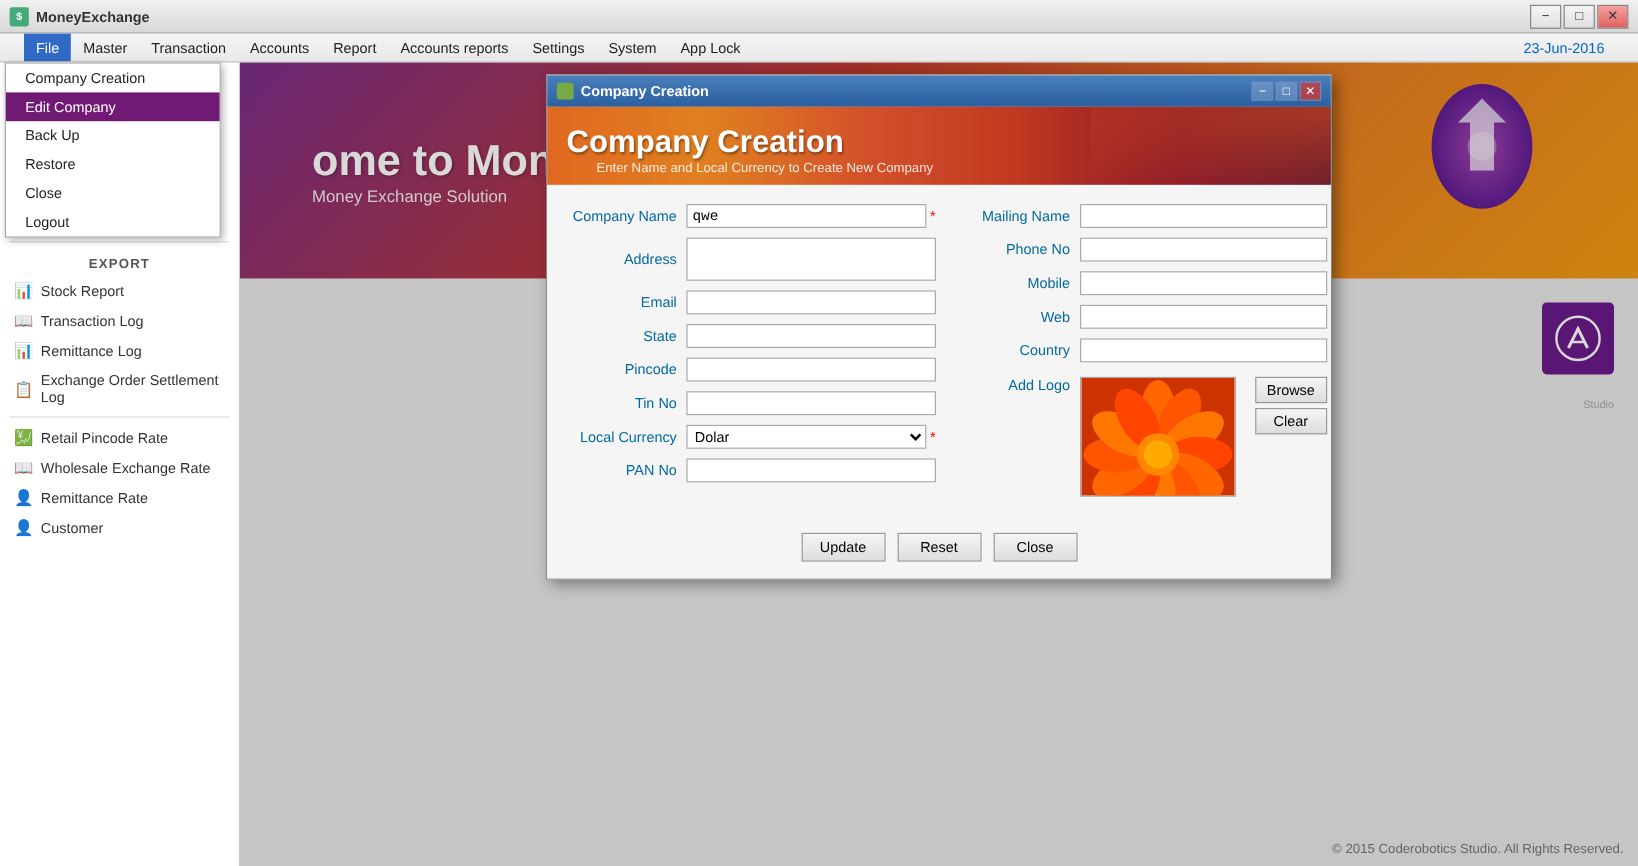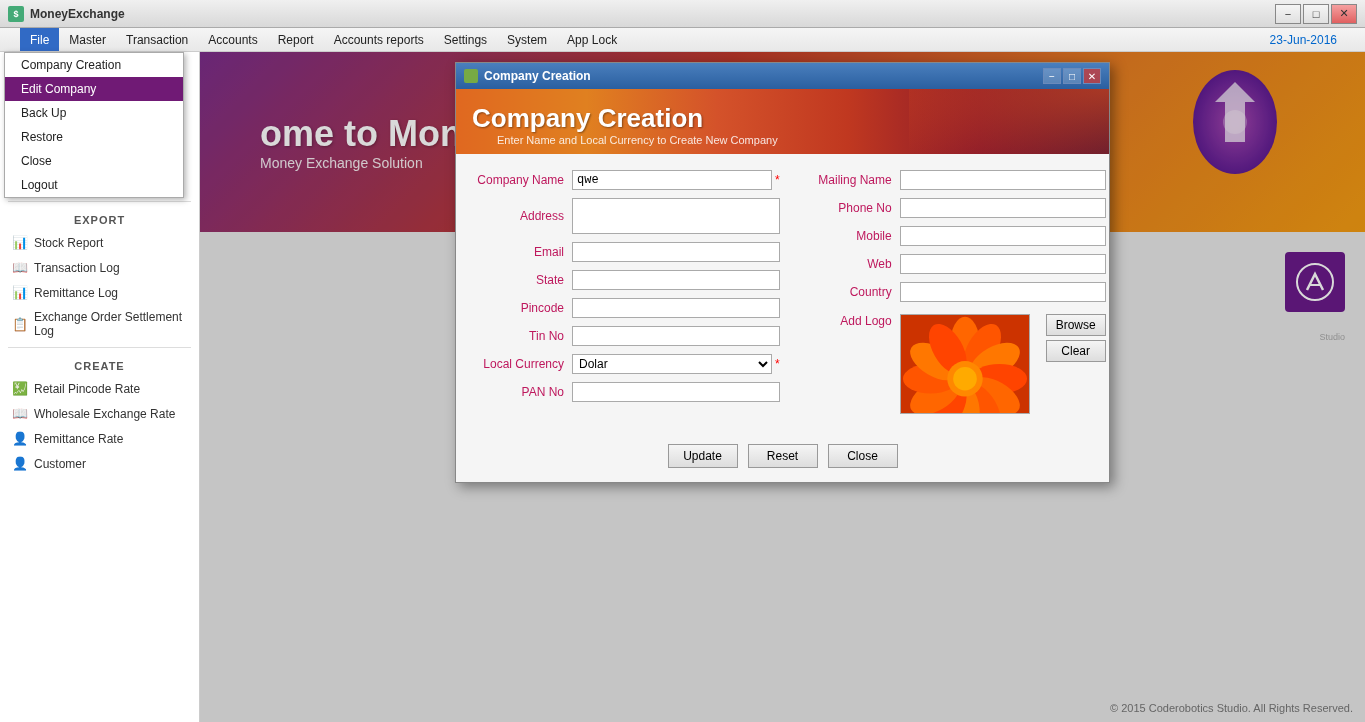--- a/index.html
+++ b/index.html
@@ -189,21 +189,21 @@
     .dialog-header-bg {
       position: absolute; top: 0; right: 0; bottom: 0; width: 200px;
       background: radial-gradient(ellipse at right top, rgba(220,80,30,0.6), transparent);
     }
 
     
     .dialog-body { padding: 16px; background: #f5f5f5; }
     .form-grid { display: grid; grid-template-columns: 1fr 1fr; gap: 0 20px; }
     .form-left, .form-right { display: flex; flex-direction: column; gap: 4px; }
     .form-row { display: flex; align-items: center; margin-bottom: 4px; }
-    .form-label { width: 100px; font-size: 12px; color: #be185d; text-align: right; padding-right: 8px; flex-shrink: 0; }
+    .form-label { width: 100px; font-size: 12px; color: #0369a1; text-align: right; padding-right: 8px; flex-shrink: 0; }
     .form-input {
       flex: 1;
       height: 20px;
       border: 1px solid #aaa;
       background: white;
       padding: 1px 4px;
       font-size: 12px;
       outline: none;
       font-family: Liberation Mono, monospace;
     }
@@ -351,21 +351,20 @@
       <span class="sidebar-icon">📊</span>
       <span>Remittance Log</span>
     </div>
     <div class="sidebar-item">
       <span class="sidebar-icon">📋</span>
       <span>Exchange Order Settlement Log</span>
     </div>
 
     <div class="sidebar-divider"></div>
 
-    <div class="sidebar-section-title">CREATE</div>
     <div class="sidebar-item">
       <span class="sidebar-icon">💹</span>
       <span>Retail Pincode Rate</span>
     </div>
     <div class="sidebar-item">
       <span class="sidebar-icon">📖</span>
       <span>Wholesale Exchange Rate</span>
     </div>
     <div class="sidebar-item">
       <span class="sidebar-icon">👤</span>

